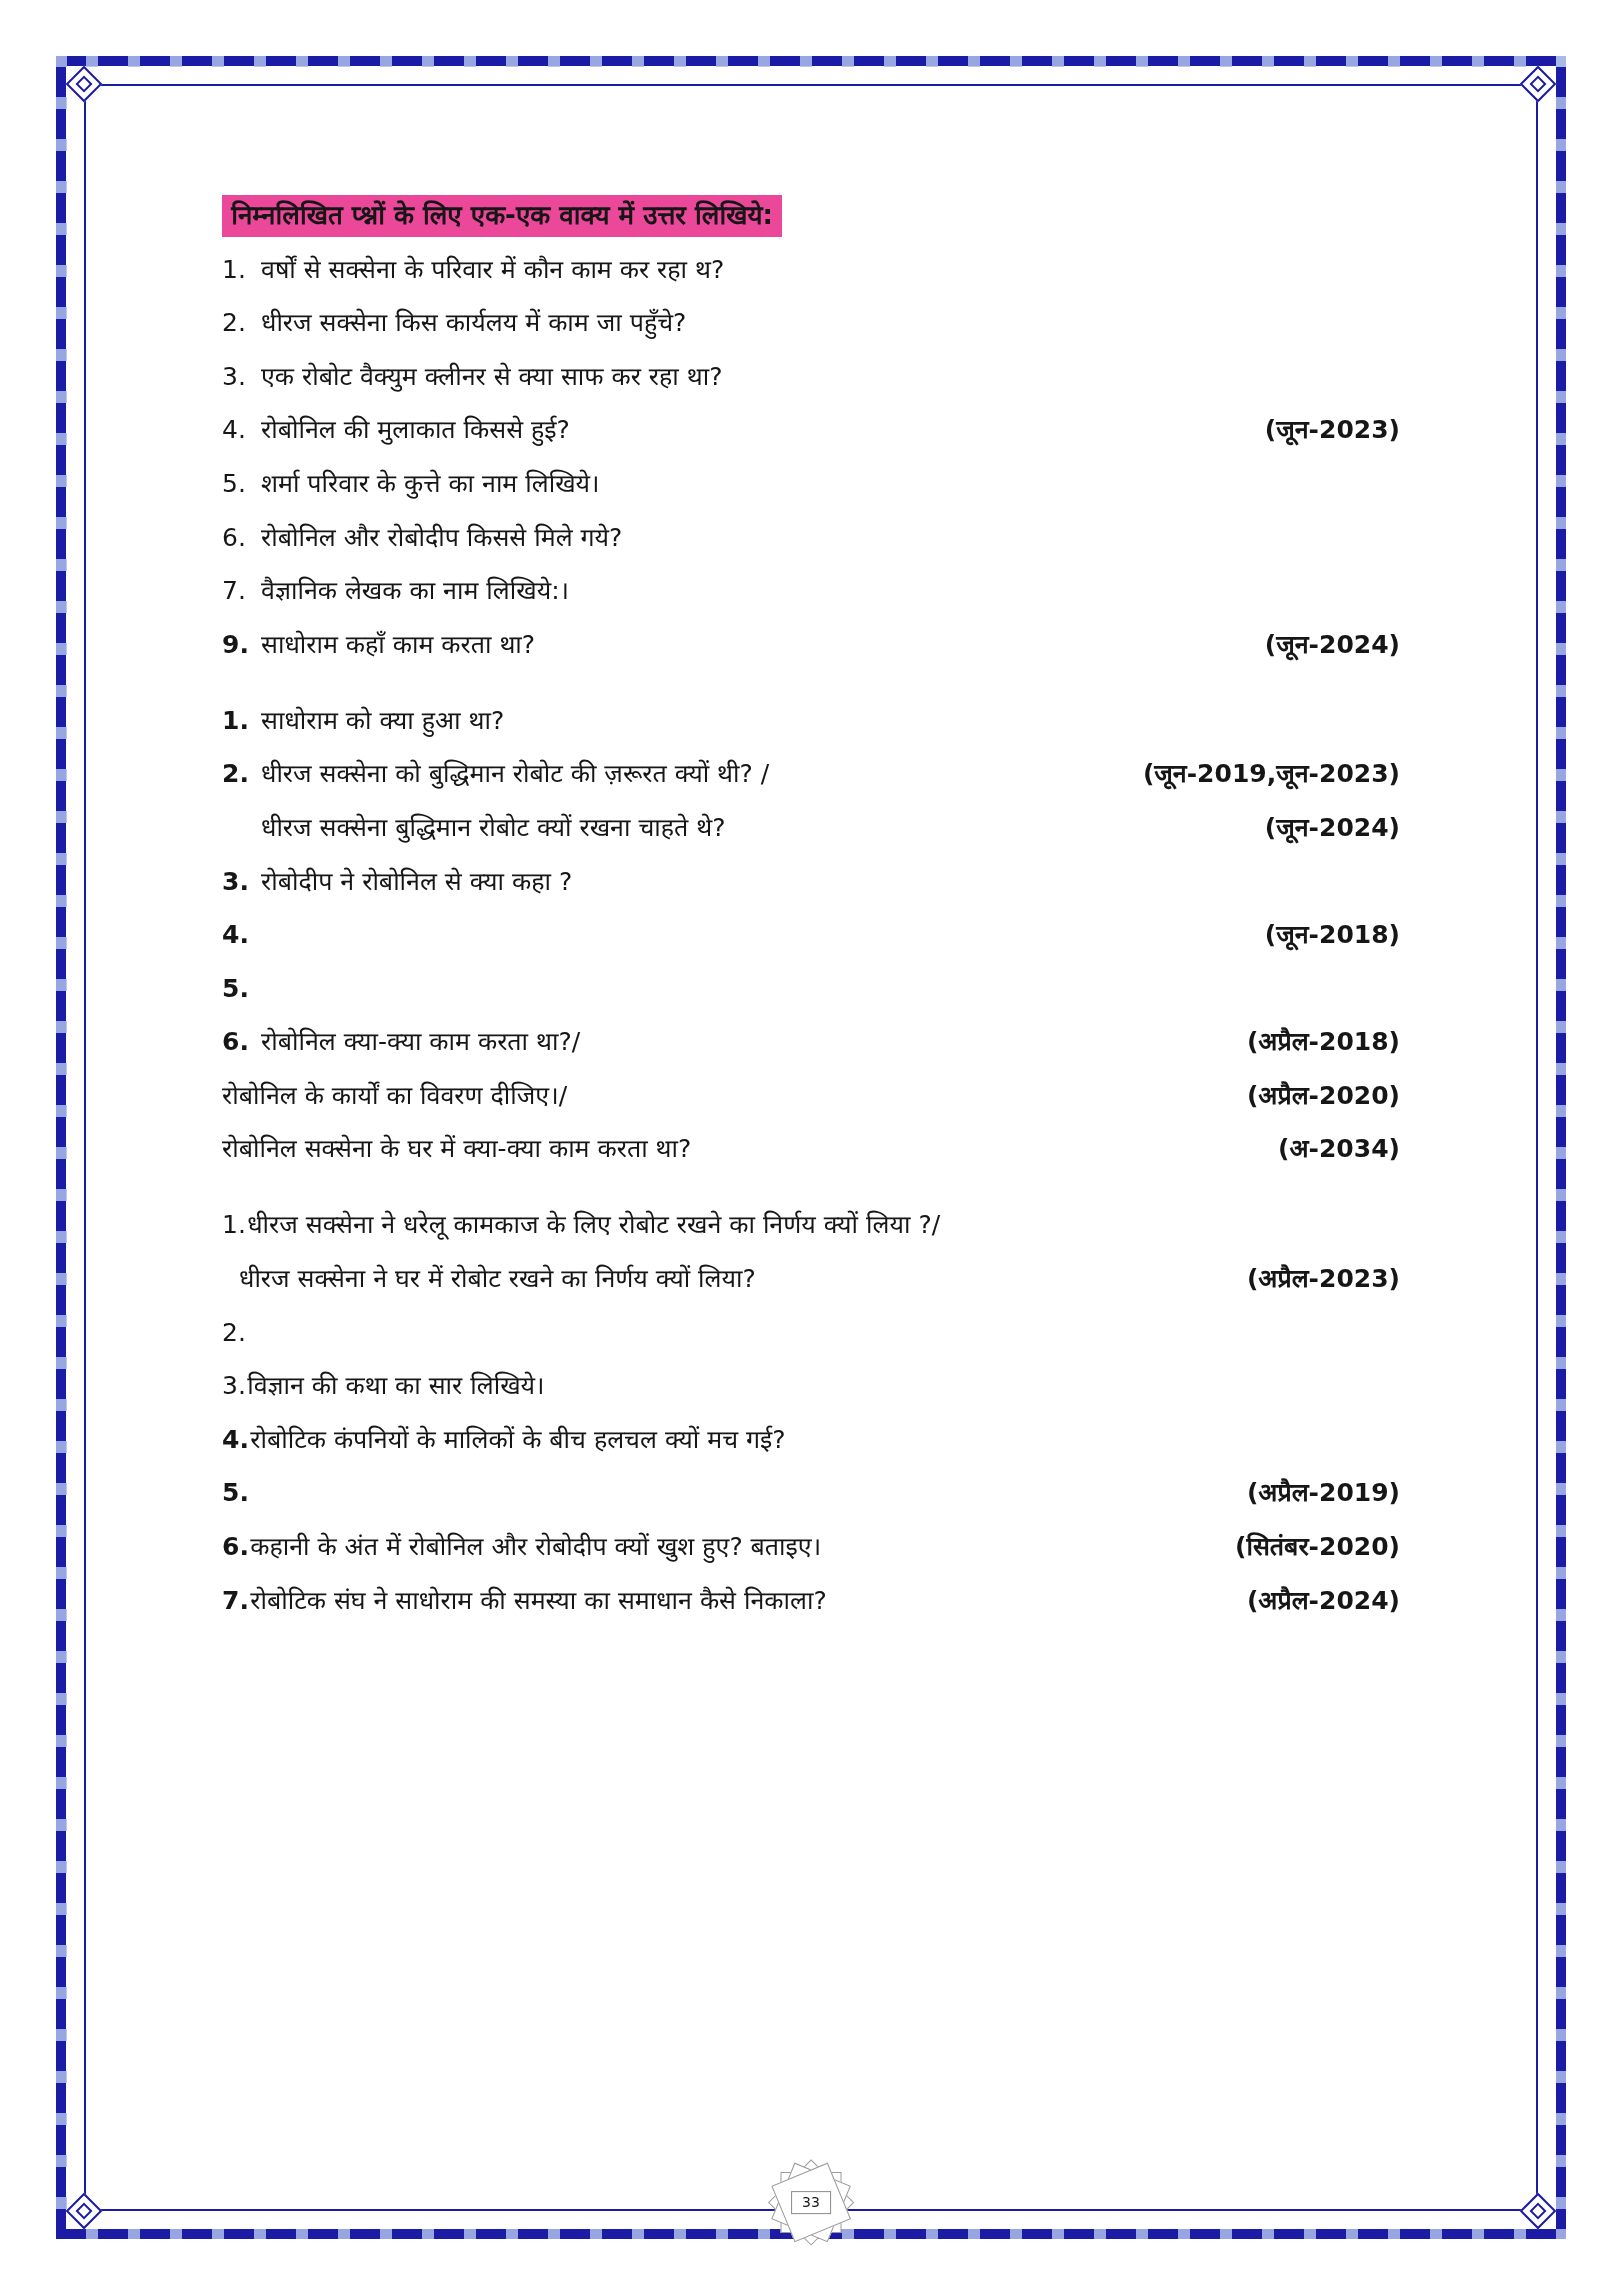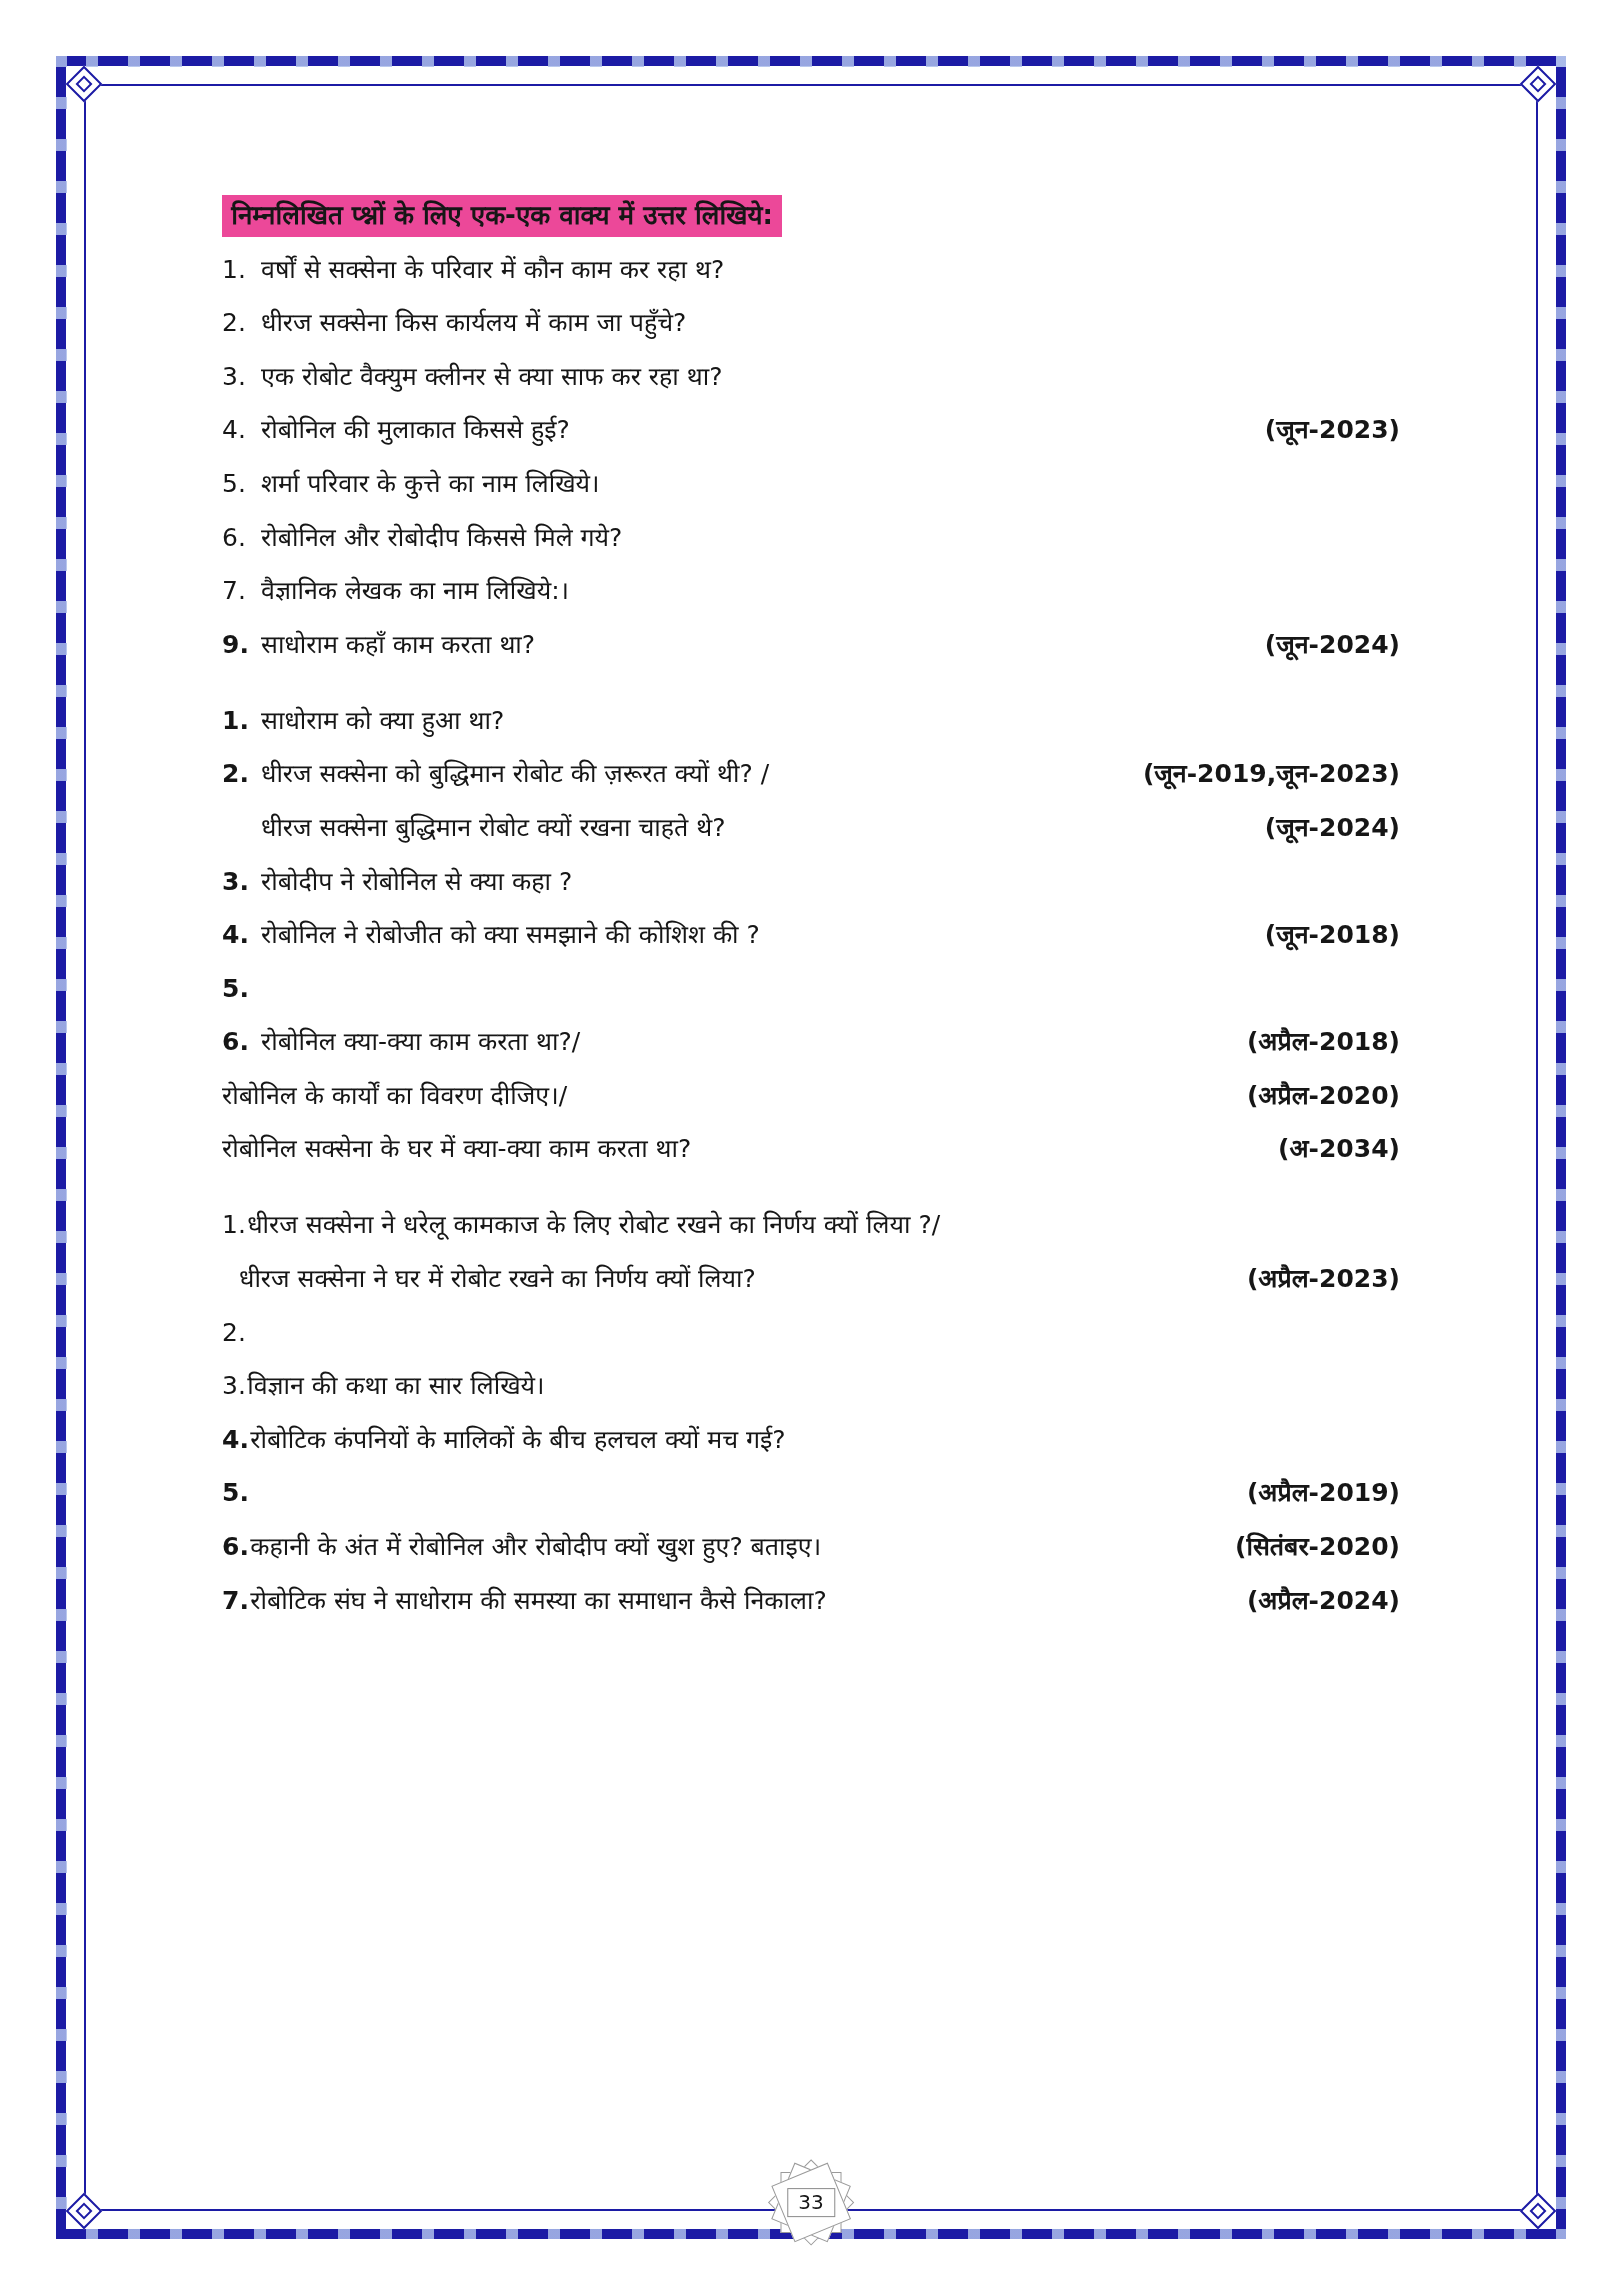--- a/index.html
+++ b/index.html
@@ -80,21 +80,21 @@
   }
   .badge-star{
     position:absolute;inset:7.9px;border:1.3px solid #9a9a9a;background:#fff;
   }
   .badge-star.r45{transform:rotate(45deg);}
   .badge-star.r22{transform:rotate(22.5deg);}
   .badge-star.r67{transform:rotate(67.5deg);}
   .badge-box{
     position:absolute;left:50%;top:50%;transform:translate(-50%,-50%);
     background:#fff;border:1.3px solid #8a8a8a;
-    font-size:20px;padding:3.9px 10.5px;line-height:1;
+    font-size:14px;padding:3.9px 10.5px;line-height:1;
   }
 </style>
 </head>
 <body>
 
 <div class="page">
 
   <div class="frame-outer"></div>
   <div class="tick tick-top"></div>
   <div class="tick tick-bottom"></div>
@@ -169,21 +169,20 @@
         <span class="q-text">धीरज सक्सेना बुद्धिमान रोबोट क्यों रखना चाहते थे?</span>
         <span class="date">(जून-2024)</span>
       </div>
       <div class="row">
         <span class="num bold">3.</span>
         <span class="q-text">रोबोदीप ने रोबोनिल से क्या कहा ?</span>
         <span class="date"></span>
       </div>
       <div class="row">
         <span class="num bold">4.</span>
-        <span class="q-text">रोबोनिल ने रोबोजीत को क्या समझाने की कोशिश की ?</span>
         <span class="date">(जून-2018)</span>
       </div>
       <div class="row">
         <span class="num bold">5.</span>
         <span class="date"></span>
       </div>
       <div class="row">
         <span class="num bold">6.</span>
         <span class="q-text">रोबोनिल क्या-क्या काम करता था?/</span>
         <span class="date">(अप्रैल-2018)</span>

